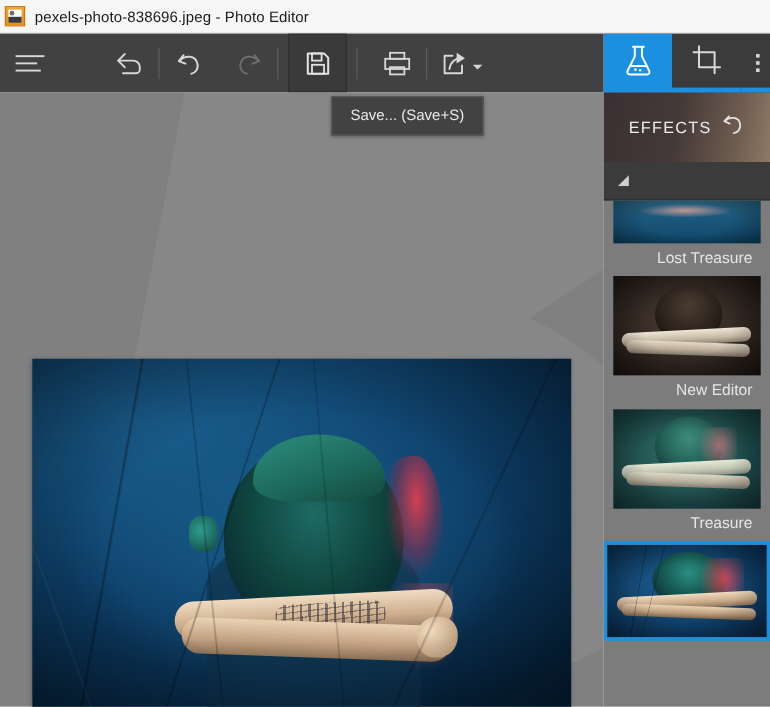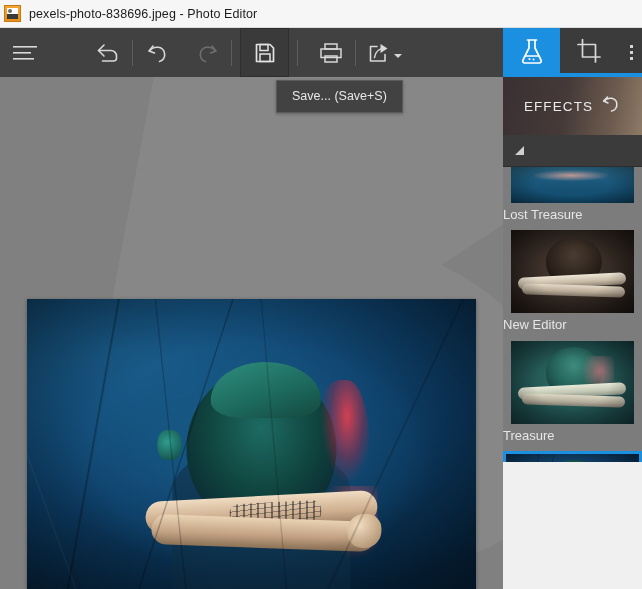--- a/index.html
+++ b/index.html
@@ -185,21 +185,21 @@
     border: 1px solid #5a5a5a;
     color: #e8e8e8;
     font-size: 12.5px;
     padding: 8px 15px 9px 15px;
     white-space: nowrap;
     box-shadow: 0 1px 3px rgba(0,0,0,.3);
   }
 
   
   .panel {
-    position: absolute; left: 503px; top: 28px; width: 139px; height: 434px;
+    position: absolute; left: 503px; top: 28px; width: 139px; height: 561px;
     background: #7c7c7c;
     overflow: hidden;
   }
   .panel-tabs {
     position: relative; height: 49px; width: 139px;
     background: #3b3b3b;
     display: flex; align-items: stretch;
   }
   .ptab {
     width: 57px; height: 49px; flex: none;
@@ -246,21 +246,21 @@
   .effect-item { width: 139px; padding: 0; }
   .effect-thumb {
     width: 123px; height: 83px; margin: 0 auto;
     position: relative; overflow: hidden; display: block;
   }
   .effect-item.selected .effect-thumb {
     width: 139px; height: 83px; margin: 0;
     border: 3px solid #1b8fe0;
   }
   .effect-label {
-    text-align: left; font-size: 13px; color: #e6e6e6;
+    text-align: right; font-size: 13px; color: #e6e6e6;
     padding: 5px 15px 8px 0; line-height: 1.1;
   }
   .effect-item.partial .effect-thumb { height: 36px; }
 
   
   .th { position: absolute; inset: 0; }
   .th .t-bg { position: absolute; inset: 0; }
   .th .t-head {
     position: absolute; left: 50%; top: 8%; width: 46%; height: 56%;
     transform: translateX(-48%);

